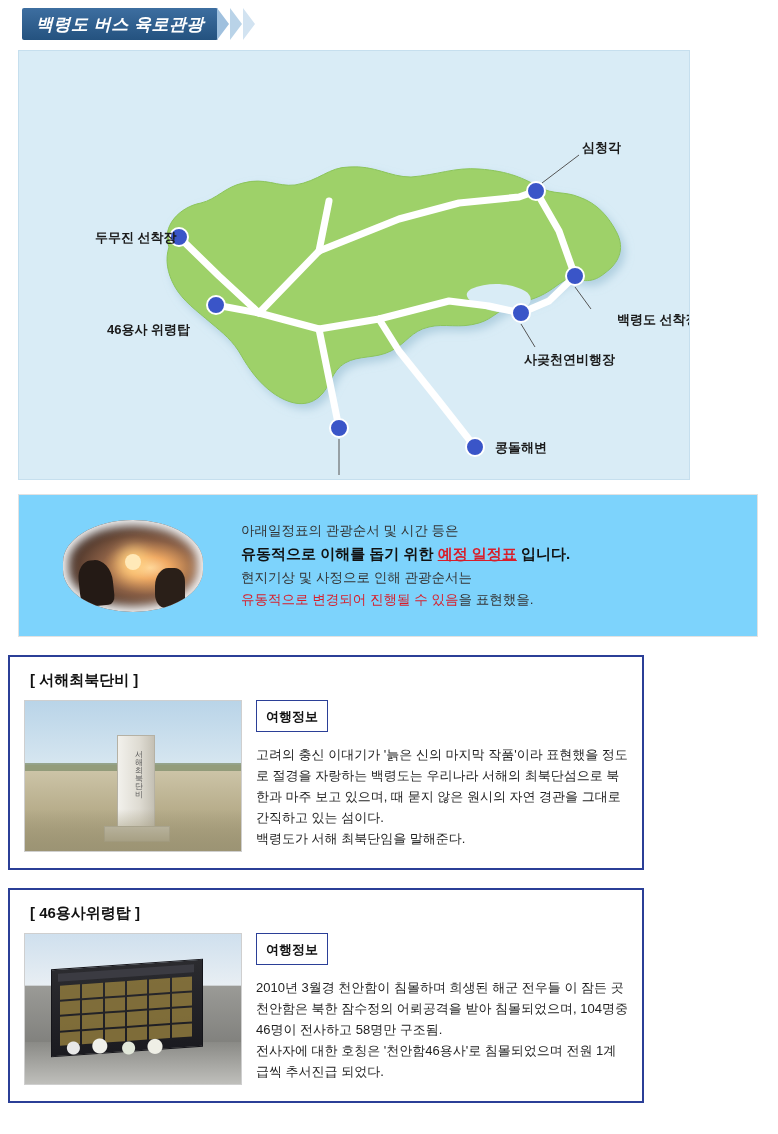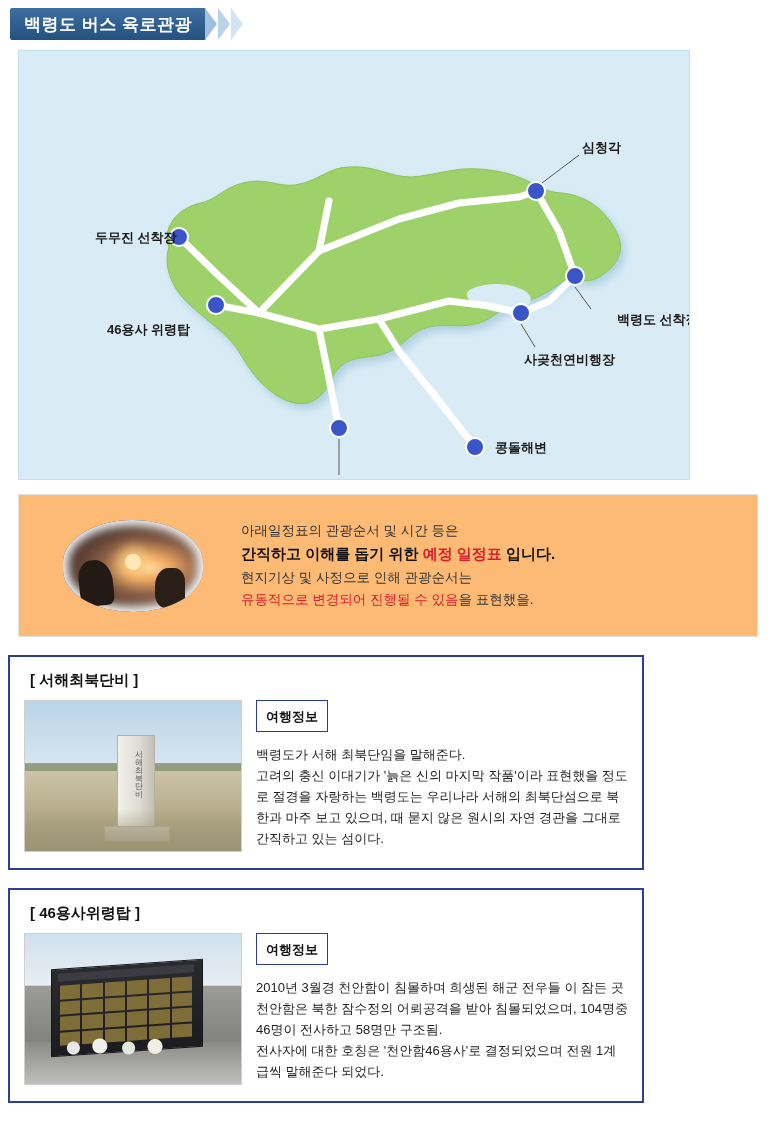--- a/index.html
+++ b/index.html
@@ -15,24 +15,25 @@
     -webkit-font-smoothing: antialiased;
   }
   .page {
     position: relative;
     width: 778px;
     padding: 0;
   }
 
   
   .title-bar {
-    margin: 8px 0 0 10px;
+    margin: 8px 0 0 22px;
     display: flex;
     align-items: stretch;
     height: 32px;
+    font-style: italic;
   }
   .title-plate {
     background: #2f5f8f;
     background: linear-gradient(180deg, #3d6ea0 0%, #24527f 100%);
     color: #ffffff;
     font-size: 17px;
     font-weight: bold;
     letter-spacing: 0.5px;
     display: flex;
     align-items: center;
@@ -74,21 +75,21 @@
     color: #1a1a1a;
     white-space: nowrap;
   }
 
   
   .notice {
     position: relative;
     margin: 14px 18px 0 18px;
     width: 740px;
     height: 143px;
-    background: #fdba74;
+    background: #7dd3fc;
     border: 1px solid #e2e2e2;
     box-sizing: border-box;
     display: flex;
     align-items: center;
   }
   .notice-photo {
     width: 140px;
     height: 92px;
     margin-left: 44px;
     border-radius: 50% / 46%;
@@ -115,21 +116,21 @@
     width: 16px; height: 16px; border-radius: 50%;
     background: #ffe9b8; box-shadow: 0 0 14px 7px rgba(255,210,130,0.85);
   }
   .notice-text {
     margin-left: 38px;
     line-height: 1.65;
     font-size: 13.5px;
     color: #333;
   }
   .notice-text .l2 { font-size: 15px; font-weight: bold; color: #111; }
-  .notice-text .hl-red { color: #d81e2a; font-weight: bold; }
+  .notice-text .hl-red { color: #d81e2a; font-weight: bold; text-decoration: underline; }
   .notice-text .hl-red-small { color: #d81e2a; }
 
   
   .card {
     position: relative;
     margin: 18px 8px 0 8px;
     width: 636px;
     border: 2px solid #2b3f97;
     box-sizing: border-box;
     background: #ffffff;
@@ -325,40 +326,40 @@
   </div>
 
   <div class="notice">
     <div class="notice-photo">
       <span class="sun"></span>
       <span class="rock-l"></span>
       <span class="rock-r"></span>
     </div>
     <div class="notice-text">
       <div>아래일정표의 관광순서 및 시간 등은</div>
-      <div class="l2"><span>간직하고 이해를 돕기 위한 </span><span class="hl-red">예정 일정표</span><span> 입니다.</span></div>
+      <div class="l2"><span>유동적으로 이해를 돕기 위한 </span><span class="hl-red">예정 일정표</span><span> 입니다.</span></div>
       <div>현지기상 및 사정으로 인해 관광순서는</div>
       <div><span class="hl-red-small">유동적으로 변경되어 진행될 수 있음</span><span>을 표현했을.</span></div>
     </div>
   </div>
 
   <div class="card">
     <div class="card-title">[ 서해최북단비 ]</div>
     <div class="card-body">
       <div class="card-photo photo1">
         <span class="horizon"></span>
         <span class="stone"></span>
         <span class="stone-txt">서해최북단비</span>
         <span class="path"></span>
       </div>
       <div class="card-right">
         <div class="badge">여행정보</div>
         <div class="card-text">
+          <p>고려의 충신 이대기가 '늙은 신의 마지막 작품'이라 표현했을 정도로 절경을 자랑하는 백령도는 우리나라 서해의 최북단섬으로 북한과 마주 보고 있으며, 때 묻지 않은 원시의 자연 경관을 그대로 간직하고 있는 섬이다.</p>
           <p>백령도가 서해 최북단임을 말해준다.</p>
-          <p>고려의 충신 이대기가 '늙은 신의 마지막 작품'이라 표현했을 정도로 절경을 자랑하는 백령도는 우리나라 서해의 최북단섬으로 북한과 마주 보고 있으며, 때 묻지 않은 원시의 자연 경관을 그대로 간직하고 있는 섬이다.</p>
         </div>
       </div>
     </div>
   </div>
 
   <div class="card">
     <div class="card-title">[ 46용사위령탑 ]</div>
     <div class="card-body">
       <div class="card-photo photo2">
         <span class="ground"></span>
@@ -391,19 +392,19 @@
               <i></i>
           </span>
         </span>
         <span class="flowers"></span>
       </div>
       <div class="card-right">
         <div class="badge">여행정보</div>
         <div class="card-text">
           <p>2010년 3월경 천안함이 침몰하며 희생된 해군 전우들 이 잠든 곳</p>
           <p>천안함은 북한 잠수정의 어뢰공격을 받아 침몰되었으며, 104명중 46명이 전사하고 58명만 구조됨.</p>
-          <p>전사자에 대한 호칭은 '천안함46용사'로 결정되었으며 전원 1계급씩 말해준다 되었다.</p>
+          <p>전사자에 대한 호칭은 '천안함46용사'로 침몰되었으며 전원 1계급씩 추서진급 되었다.</p>
         </div>
       </div>
     </div>
   </div>
 
 </div>
 
 </body></html>

